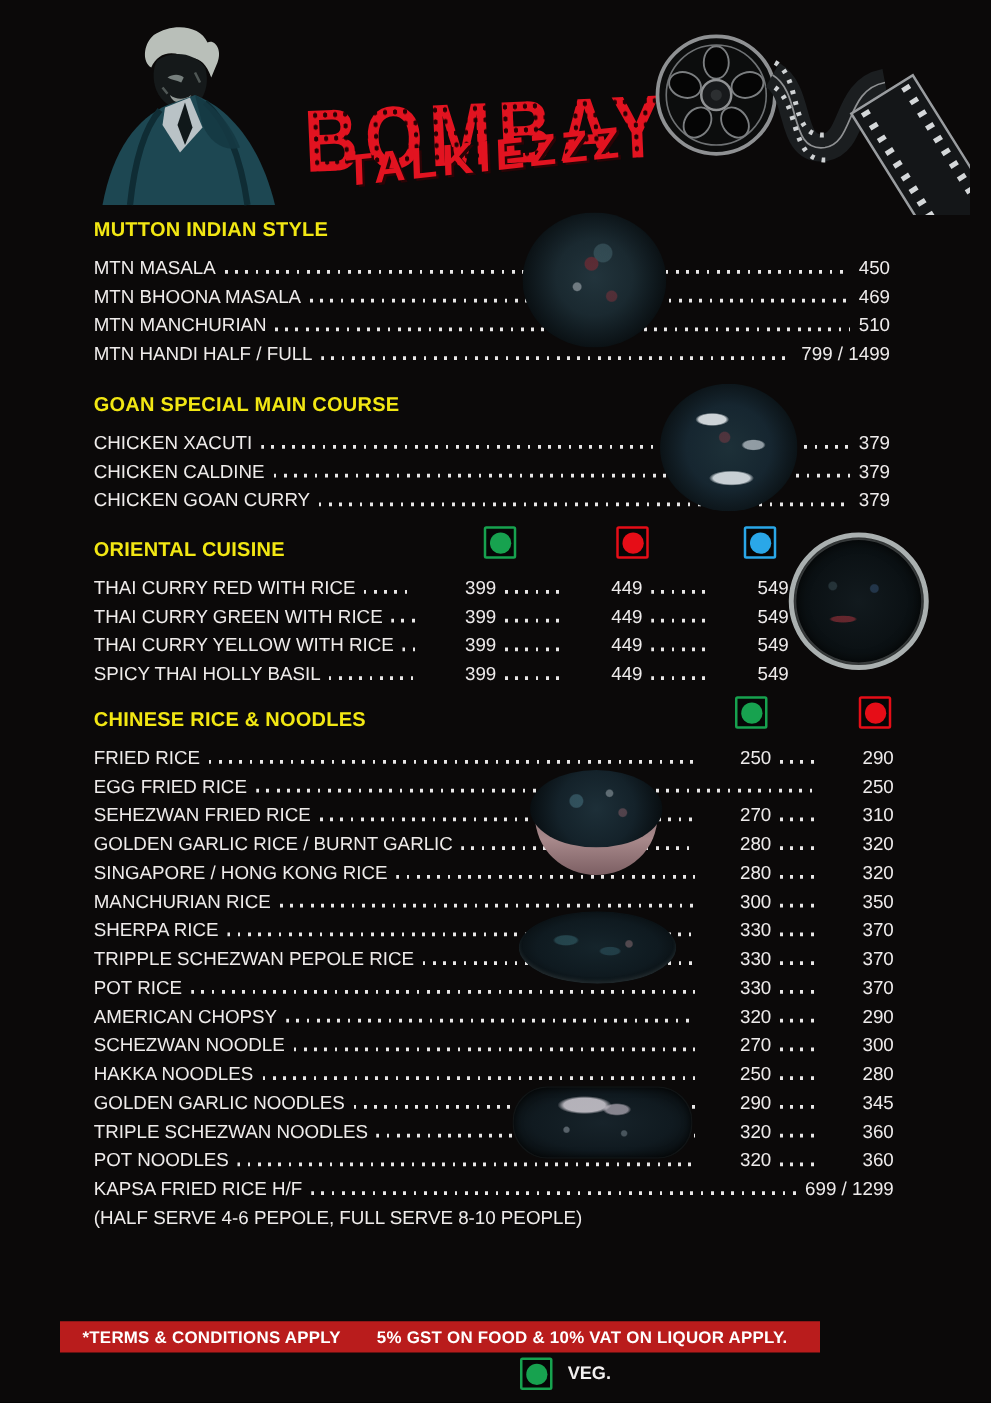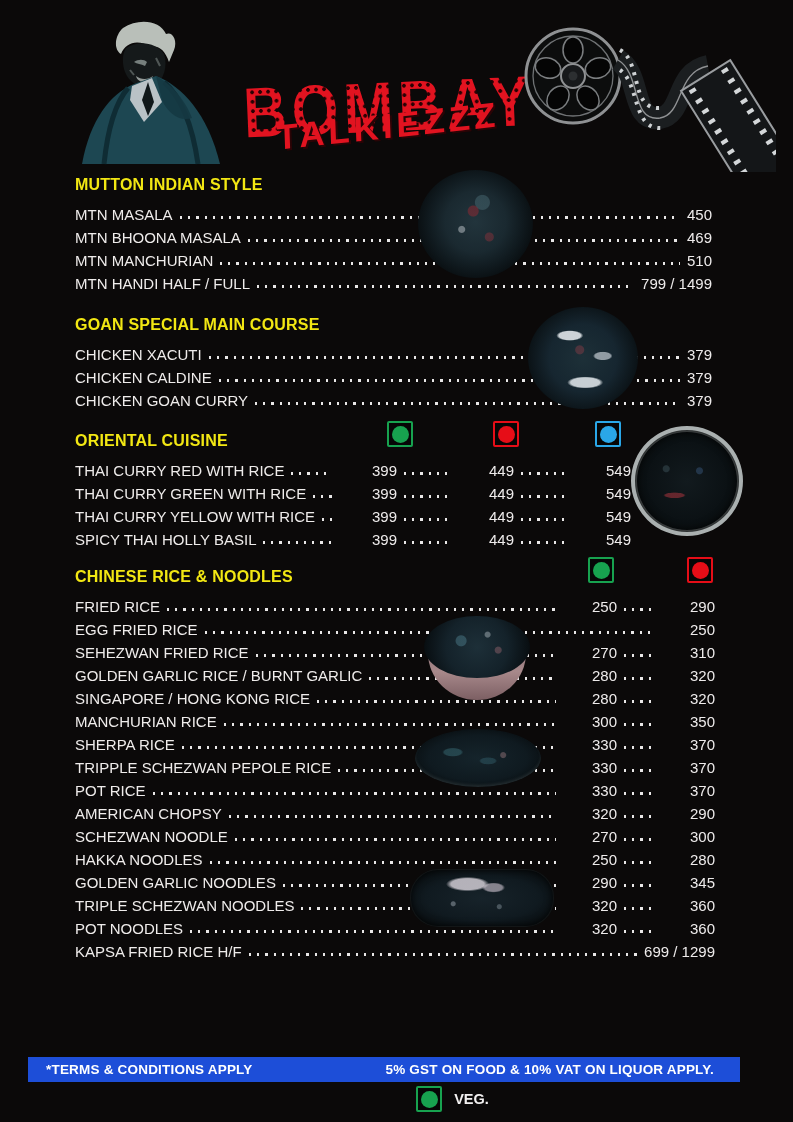--- a/index.html
+++ b/index.html
@@ -103,21 +103,21 @@
       radial-gradient(ellipse at 50% 50%, #15242b 0%, #0f1a20 55%, #070b0d 85%);}
   #dish-tray{left:410px;top:869px;width:144px;height:58px;border-radius:28px;
     box-shadow:inset 0 0 8px #000, inset 0 0 0 1px #22282a;
     background:
       radial-gradient(ellipse 30px 10px at 40% 26%, rgba(226,220,228,.78) 0 55%, transparent 72%),
       radial-gradient(ellipse 16px 7px at 58% 32%, rgba(210,200,212,.6) 0 55%, transparent 72%),
       radial-gradient(circle at 30% 60%, rgba(190,200,210,.4) 0 2px, transparent 3px),
       radial-gradient(circle at 62% 65%, rgba(170,185,195,.35) 0 2px, transparent 3px),
       radial-gradient(ellipse at 50% 50%, #17232a 0%, #101a20 55%, #080c0e 88%);}
   
-  #terms-bar{position:absolute;left:28px;top:1057px;width:712px;height:25px;background:#1d4ed8;
+  #terms-bar{position:absolute;left:48px;top:1057px;width:608px;height:25px;background:#b91c1c;
     display:flex;align-items:center;justify-content:space-between;
     font-weight:700;font-size:13.5px;color:#fff;letter-spacing:.2px;}
   #terms-bar .left{padding-left:18px;}
   #terms-bar .right{padding-right:26px;}
   #legend{position:absolute;left:398px;top:1086px;height:26px;display:flex;align-items:center;gap:30px;flex-direction:column;}
   .legend-item{display:flex;align-items:center;gap:12px;}
   .legend-item .label{font-weight:700;font-size:14.5px;color:#f2f0f0;}
 </style>
 </head>
 <body>
@@ -377,20 +377,23 @@
           <span class="leader flex"></span>
           <span class="price col">320</span>
           <span class="leader mid"></span>
           <span class="price col">360</span>
         </div>
         <div class="row">
           <span class="iname">KAPSA FRIED RICE H/F</span>
           <span class="leader flex"></span>
           <span class="price plain">699 / 1299</span>
         </div>
+        <div class="row note">
+          <span class="iname">(HALF SERVE 4-6 PEPOLE, FULL SERVE 8-10 PEOPLE)</span>
+        </div>
       </div>
   </div>
 
   <div class="dish" id="dish-mutton"></div>
   <div class="dish" id="dish-goan"></div>
   <div class="dish" id="dish-oriental"></div>
   <div class="dish" id="dish-bowl">
     <div class="bowl-body"></div>
     <div class="bowl-food"></div>
   </div>

